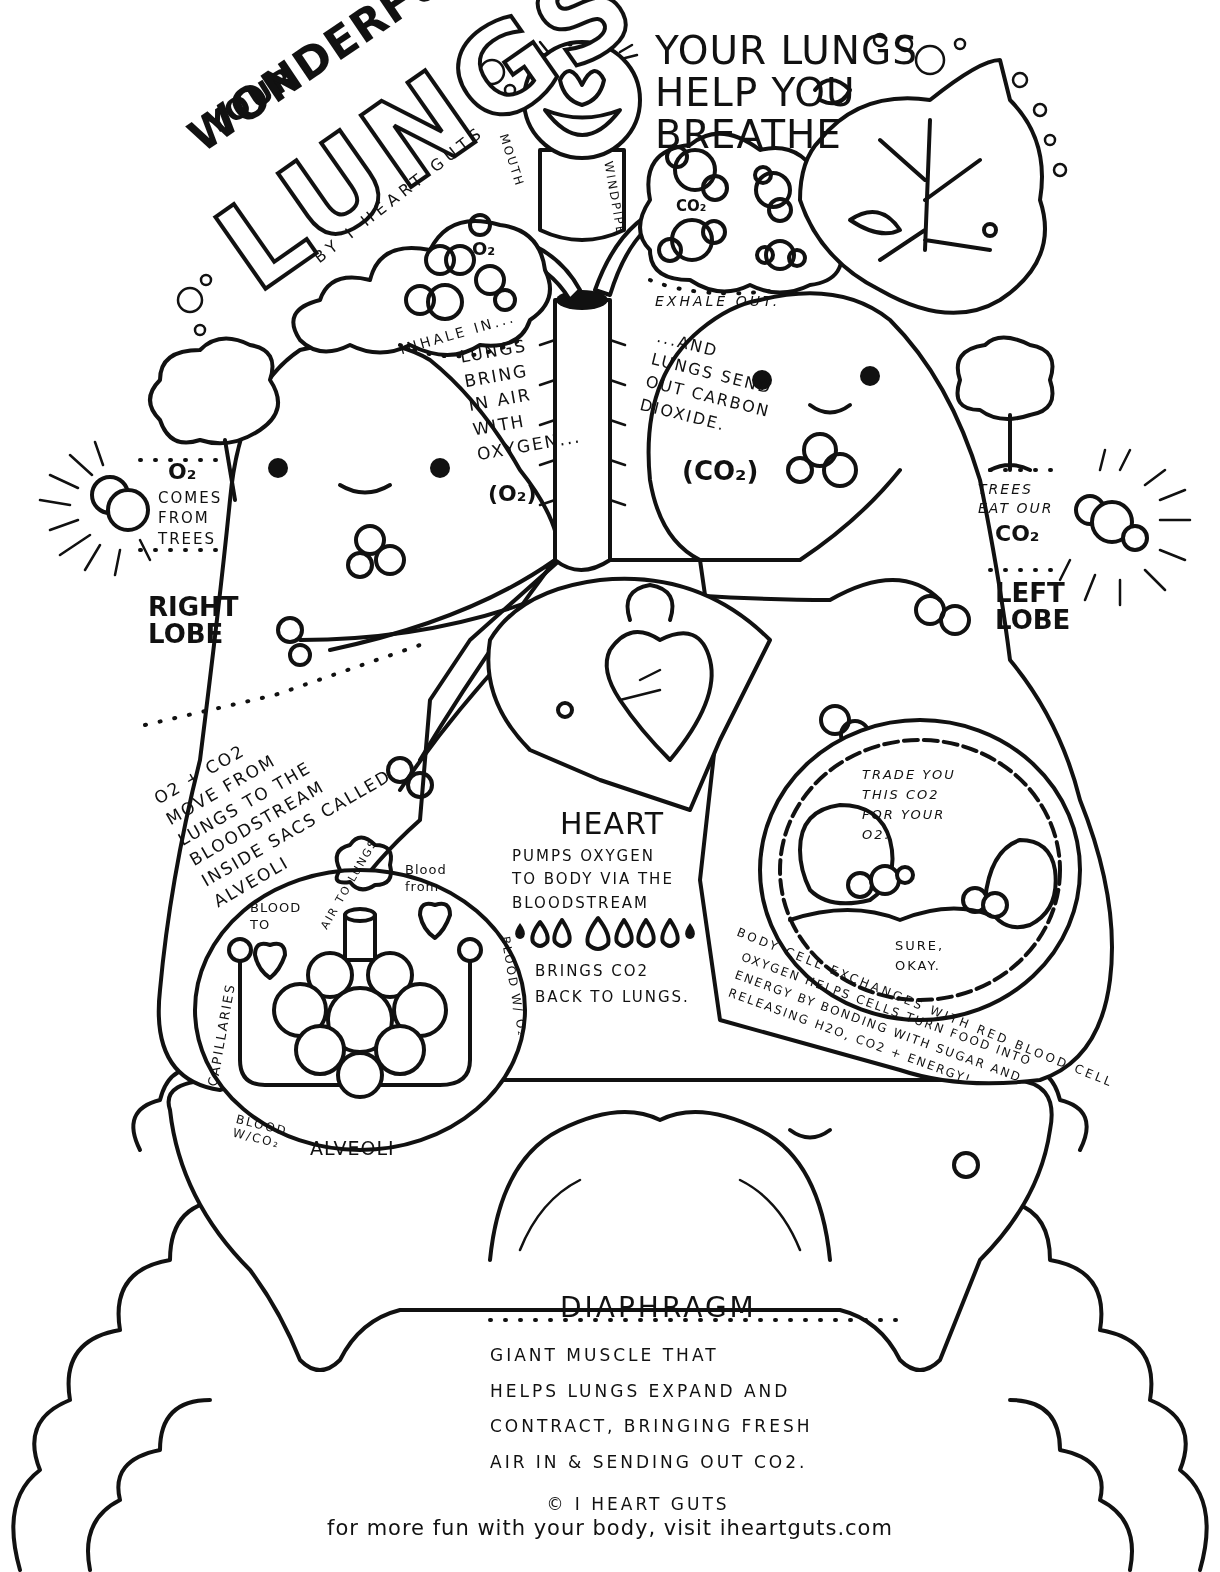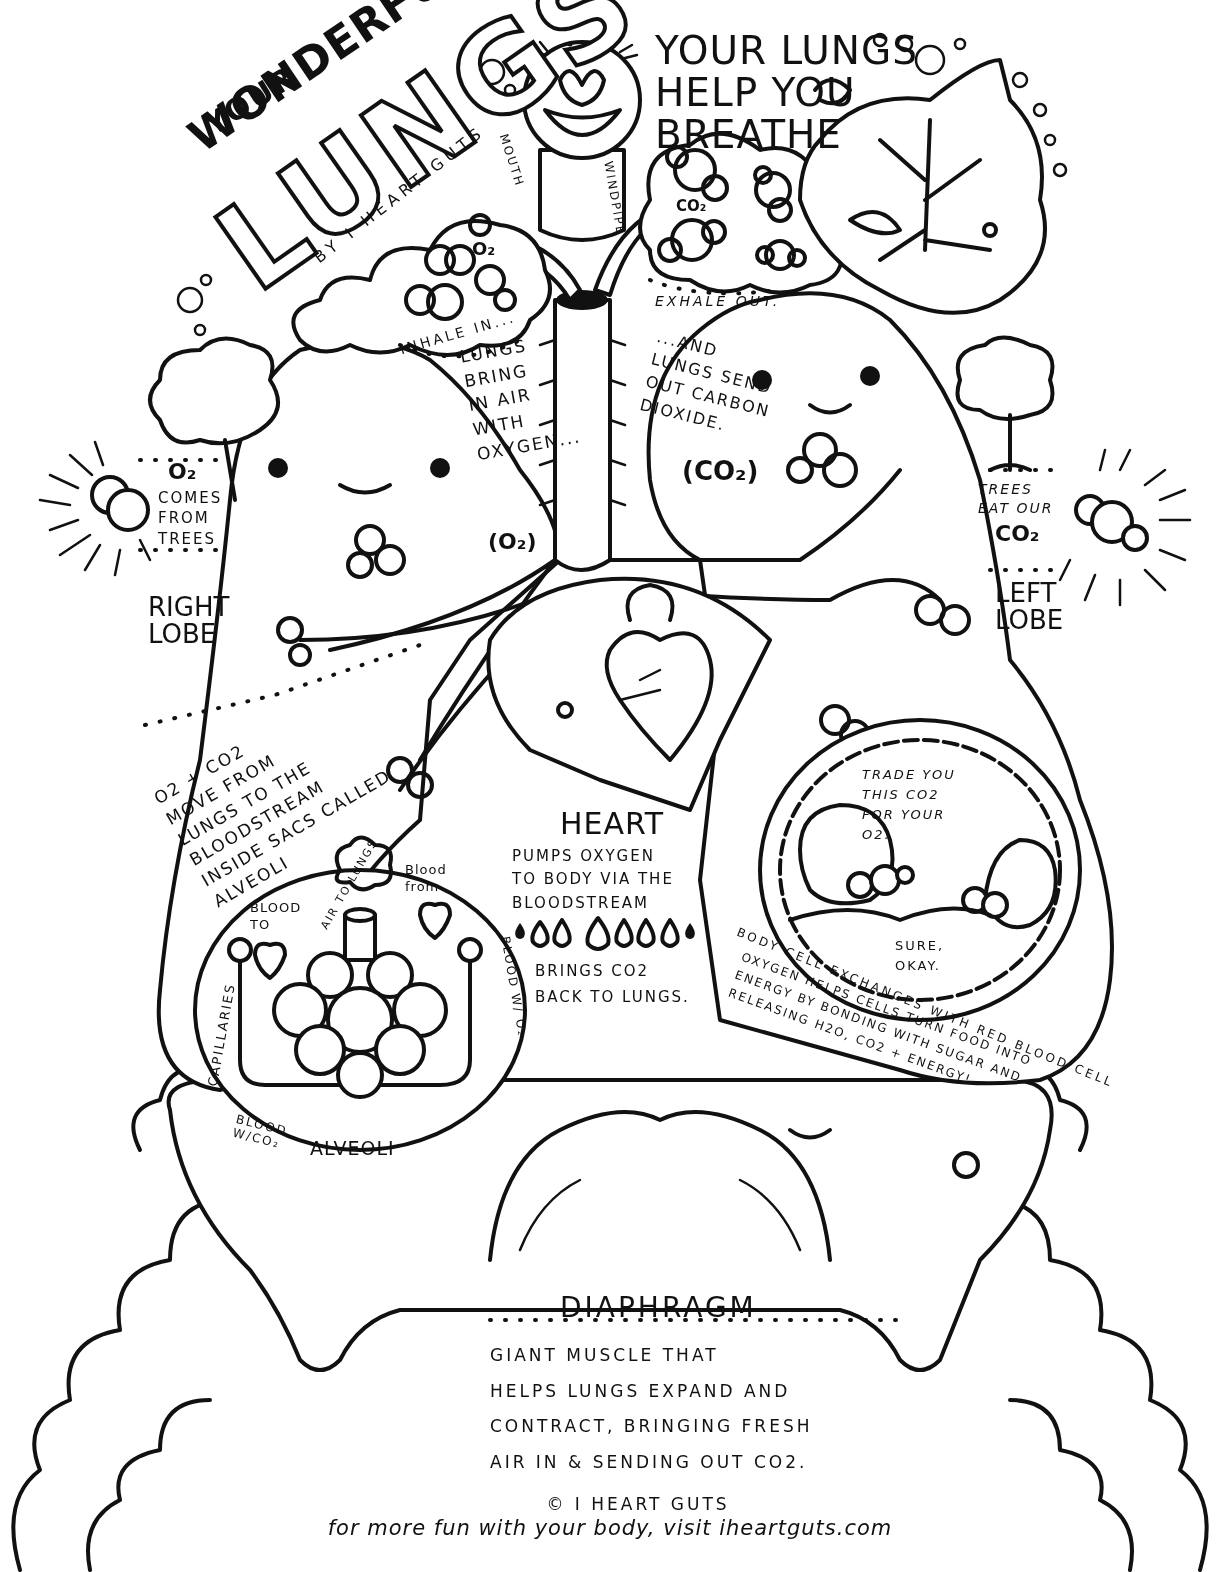--- a/index.html
+++ b/index.html
@@ -16,26 +16,26 @@
   .bold { font-weight: bold; }
   .title-your { left: 200px; top: 82px; font-size: 30px; transform: rotate(-32deg); font-weight: bold; }
   .title-wonderful { left: 178px; top: 118px; font-size: 44px; transform: rotate(-34deg); transform-origin: left top; font-weight: bold; letter-spacing: 1px; }
   .title-lungs { left: 190px; top: 200px; font-size: 120px; transform: rotate(-35deg); transform-origin: left top; font-weight: bold; letter-spacing: 4px;
                  color: #fff; -webkit-text-stroke: 4px #111; }
   .byline { left: 310px; top: 252px; font-size: 16px; transform: rotate(-38deg); transform-origin: left top; letter-spacing: 5px; }
   .subtitle { left: 655px; top: 30px; font-size: 39px; letter-spacing: 1px; line-height: 1.08; }
   .rot { transform-origin: left top; }
   .small { font-size: 15px; }
   .med { font-size: 18px; }
-  .lobe { font-size: 26px; font-weight: normal; letter-spacing: 0; line-height: 1.05; }
+  .lobe { font-size: 26px; font-weight: bold; letter-spacing: 0; line-height: 1.05; }
   .heart-title { font-size: 30px; letter-spacing: 1px; }
   .diaphragm-title { font-size: 28px; letter-spacing: 3px; }
   .footer { position: absolute; left: 0; width: 1220px; text-align: center; }
   .footer-copy { top: 1494px; font-size: 17px; letter-spacing: 3px; text-transform: uppercase; padding-left: 28px; }
-  .footer-link { top: 1516px; font-size: 21px; letter-spacing: 1px; font-style: italic; }
+  .footer-link { top: 1516px; font-size: 21px; letter-spacing: 1px; }
 </style>
 </head>
 <body>
 
 <svg class="art" width="1220" height="1572" viewBox="0 0 1220 1572">
 
   <g>
     <path class="ink" d="M20 1570 Q0 1500 40 1470 Q20 1420 70 1400 Q60 1340 120 1330 Q110 1270 170 1260 Q170 1200 230 1200 Q240 1150 300 1160"></path>
     <path class="ink" d="M1200 1570 Q1220 1500 1180 1470 Q1200 1420 1150 1400 Q1160 1340 1100 1330 Q1110 1270 1050 1260 Q1050 1200 990 1200 Q980 1150 920 1160"></path>
     <path class="ink" d="M90 1570 Q80 1520 120 1500 Q110 1460 160 1450 Q160 1400 210 1400"></path>
@@ -255,21 +255,21 @@
 <div class="lbl small rot" style="left:398px;top:342px;font-size:14px;transform:rotate(-16deg);letter-spacing:3px;">Inhale in...</div>
 <div class="lbl small" style="left:655px;top:293px;font-size:14px;letter-spacing:3px;font-style:italic;">Exhale out.</div>
 <div class="lbl bold" style="left:472px;top:238px;font-size:18px;letter-spacing:0;">O₂</div>
 <div class="lbl bold" style="left:676px;top:197px;font-size:15px;letter-spacing:0;">CO₂</div>
 
 <div class="lbl med rot" style="left:458px;top:345px;font-size:17px;line-height:1.45;transform:rotate(-10deg);">Lungs
 bring
 in air
 with
 oxygen...</div>
-<div class="lbl bold" style="left:488px;top:480px;font-size:22px;letter-spacing:0;margin-top:48px;">(O₂)</div>
+<div class="lbl bold" style="left:488px;top:480px;font-size:22px;letter-spacing:0;">(O₂)</div>
 <div class="lbl med rot" style="left:660px;top:325px;font-size:16px;line-height:1.45;transform:rotate(14deg);">...and
 lungs send
 out carbon
 dioxide.</div>
 <div class="lbl bold" style="left:652px;top:455px;font-size:26px;letter-spacing:0;margin-left:30px;">(CO₂)</div>
 
 <div class="lbl bold" style="left:168px;top:458px;font-size:22px;letter-spacing:0;">O₂</div>
 <div class="lbl small" style="left:158px;top:488px;font-size:15px;line-height:1.35;">Comes
 from
 trees</div>

